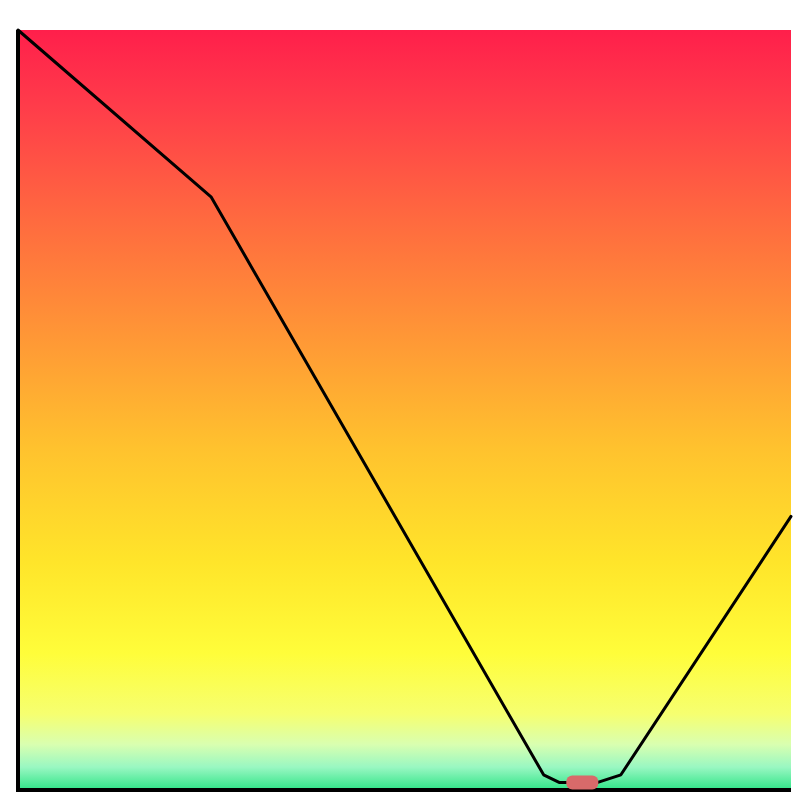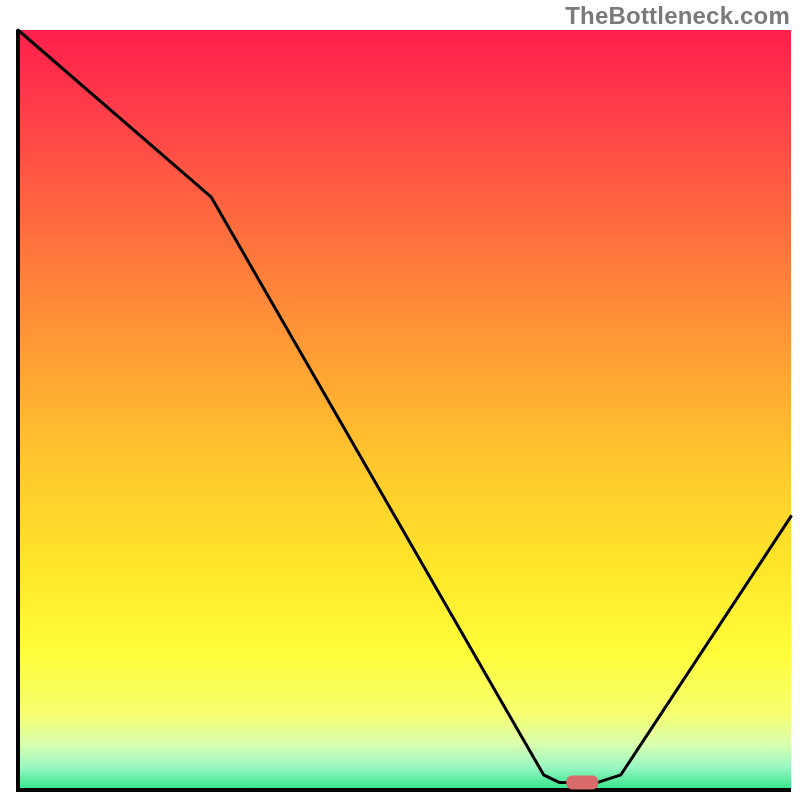--- a/index.html
+++ b/index.html
@@ -31,21 +31,20 @@
     top: 0;
     left: 0;
     width: 800px;
     height: 800px;
   }
 </style>
 </head>
 <body>
 
 <div class="chart-wrap">
-  <div class="watermark">TheBottleneck.com</div>
 
   <svg class="plot" viewBox="0 0 800 800" preserveAspectRatio="none">
     <defs>
       <linearGradient id="bg-grad" x1="0" y1="0" x2="0" y2="1">
         <stop offset="0%" stop-color="#ff1f4b"></stop>
         <stop offset="10%" stop-color="#ff3c4a"></stop>
         <stop offset="25%" stop-color="#ff6a3f"></stop>
         <stop offset="40%" stop-color="#ff9636"></stop>
         <stop offset="55%" stop-color="#ffc22e"></stop>
         <stop offset="70%" stop-color="#ffe52a"></stop>

